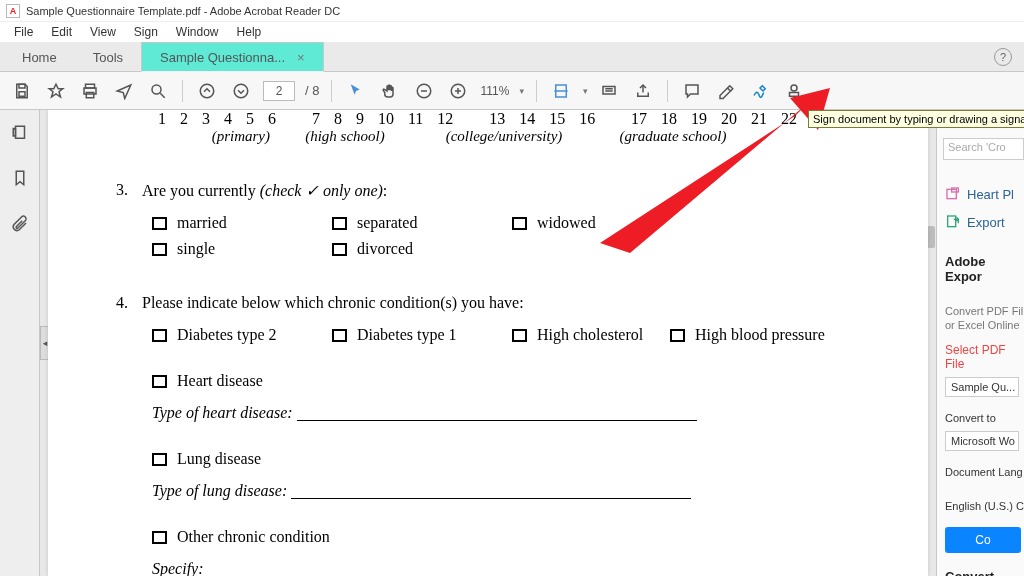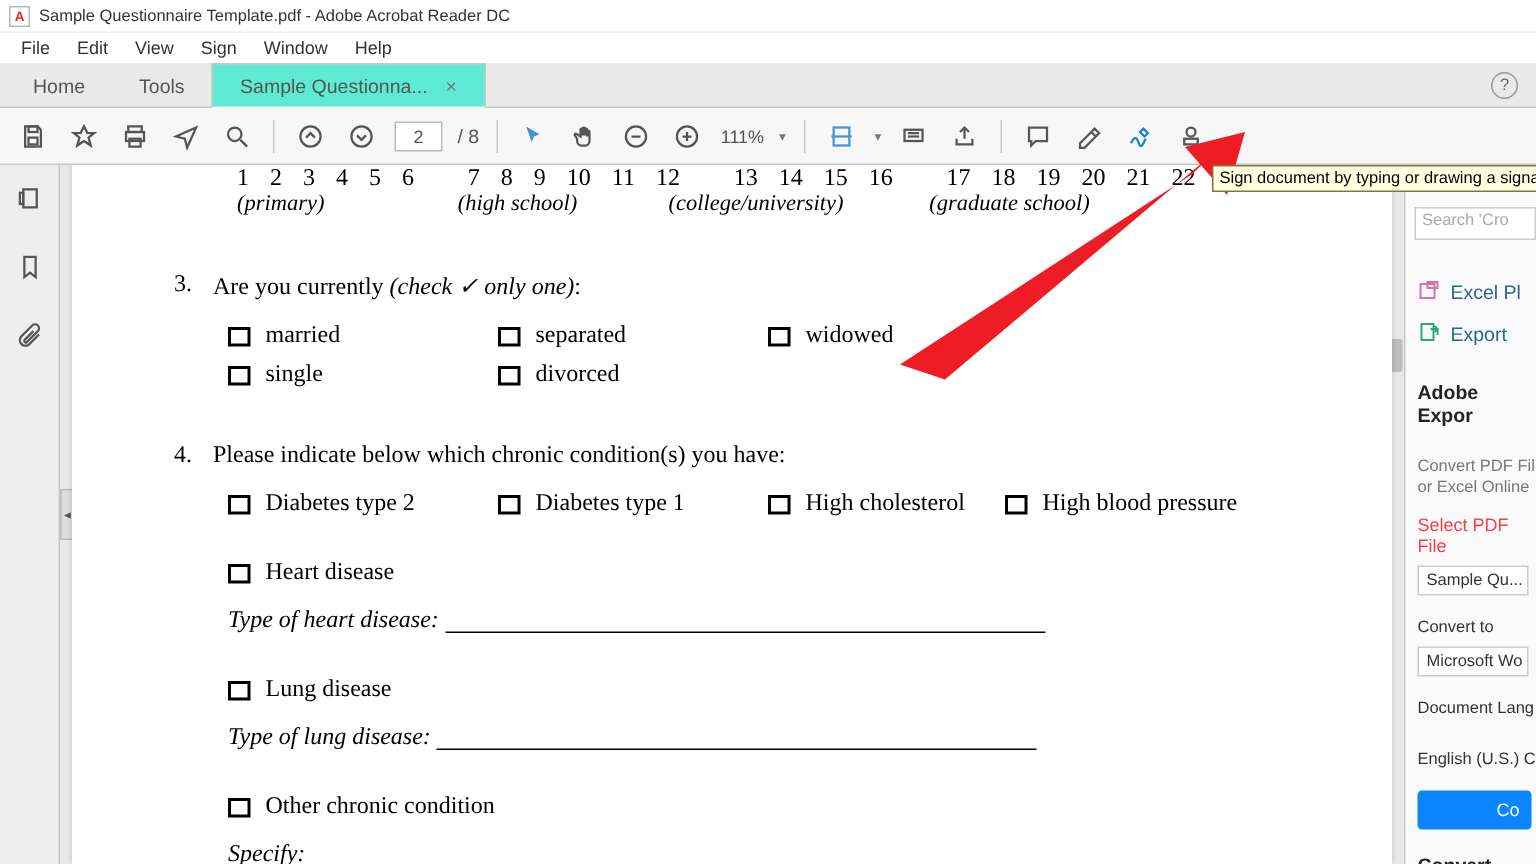--- a/index.html
+++ b/index.html
@@ -37,21 +37,21 @@
 .rightpane { width: 88px; background: #fafafa; border-left: 1px solid #c8c8c8; padding: 34px 0 0 8px; font-size: 12px; color: #333; overflow: hidden; position: relative; }
 .rightpane .searchbox { position: absolute; top: 28px; left: 6px; right: 0; height: 22px; border: 1px solid #ccc; background: #fff; font-size: 11px; color: #aaa; padding: 2px 4px; }
 .rightpane .ritems { margin-top: 36px; }
 .rightpane .ritem { display: flex; align-items: center; gap: 6px; padding: 6px 0; color: #2a6496; font-size: 13px; }
 .rightpane .ritem svg { width: 16px; height: 16px; flex-shrink: 0; }
 .rightpane .sect { margin-top: 18px; }
 .rightpane .bold { font-weight: 600; color: #222; font-size: 13px; }
 .rightpane .muted { color: #777; font-size: 11px; margin-top: 20px; line-height: 1.3; }
 .rightpane .link { color: #ef4444; font-size: 12px; margin-top: 10px; display: block; }
 .rightpane .field { margin-top: 6px; border: 1px solid #ccc; background: #fff; padding: 3px 5px; font-size: 11px; width: 74px; white-space: nowrap; overflow: hidden; }
-.rightpane .bluebtn { margin-top: 14px; background: #0a84ff; color: #fff; border-radius: 3px; padding: 6px 8px; font-size: 12px; text-align: right; width: 76px; }
+.rightpane .bluebtn { margin-top: 14px; background: #0a84ff; color: #fff; border-radius: 3px; padding: 6px 8px; font-size: 12px; text-align: center; width: 76px; }
 .tooltip { position: absolute; left: 808px; top: 110px; background: #ffffe1; border: 1px solid #7a7a3a; font-size: 11px; padding: 2px 4px; color: #000; z-index: 80; white-space: nowrap; }
 .arrow { position: absolute; left: 570px; top: 88px; z-index: 70; pointer-events: none; }
 .scrollthumb { position: absolute; right: 1px; top: 116px; width: 8px; height: 22px; background: #bdbdbd; border-radius: 2px; }
 </style>
 </head>
 <body>
 
 <div class="titlebar">
   <span class="acro-icon">A</span>
   <span>Sample Questionnaire Template.pdf - Adobe Acrobat Reader DC</span>
@@ -256,21 +256,21 @@
           <span>&nbsp;</span>
         <span>20</span>
           <span>&nbsp;</span>
         <span>21</span>
           <span>&nbsp;</span>
         <span>22</span>
         <span style="width:28px"></span>
         <span>23+</span>
       </div>
       <div class="labrow">
-        <span style="width:112px;text-align:left">(primary)</span>
+        <span style="width:112px;text-align:right">(primary)</span>
         <span style="width:150px;text-align:center">(high school)</span>
         <span style="width:168px;text-align:center">(college/university)</span>
         <span style="width:170px;text-align:center">(graduate school)</span>
       </div>
 
       <div class="qline">
         <div class="qnum">3.</div>
         <div>
           <span>Are you currently </span><span style="font-style:italic">(check ✓ only one)</span><span>:</span>
         </div>
@@ -346,21 +346,21 @@
   </div>
 
   <div class="rightpane">
     <div class="searchbox">Search 'Cro</div>
     <div class="ritems">
       <div class="ritem">
           <svg viewBox="0 0 24 24" fill="none" stroke="#d770ad" stroke-width="2">
             <rect x="3" y="5" width="14" height="14"></rect>
             <rect x="10" y="3" width="10" height="6"></rect>
           </svg>
-          <span>Excel Pl</span>
+          <span>Heart Pl</span>
         </div>
       <div class="ritem">
           <svg viewBox="0 0 24 24" fill="none" stroke="#2aa876" stroke-width="2">
             <rect x="4" y="3" width="12" height="16"></rect>
             <polyline points="13,8 20,8 20,14"></polyline>
             <polyline points="17,11 20,8 17,5"></polyline>
           </svg>
           <span>Export</span>
         </div>
     </div>

